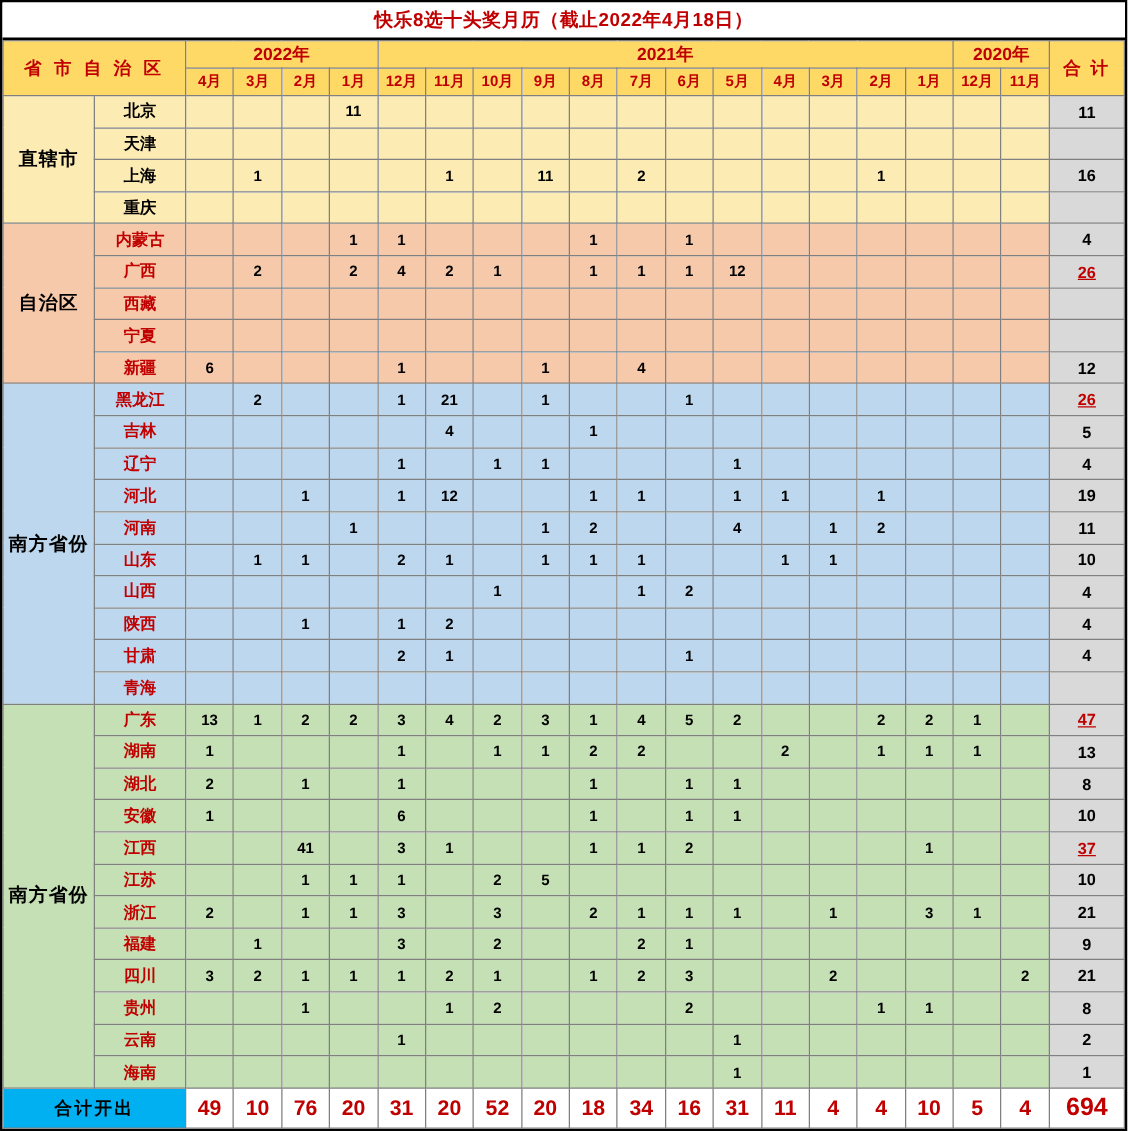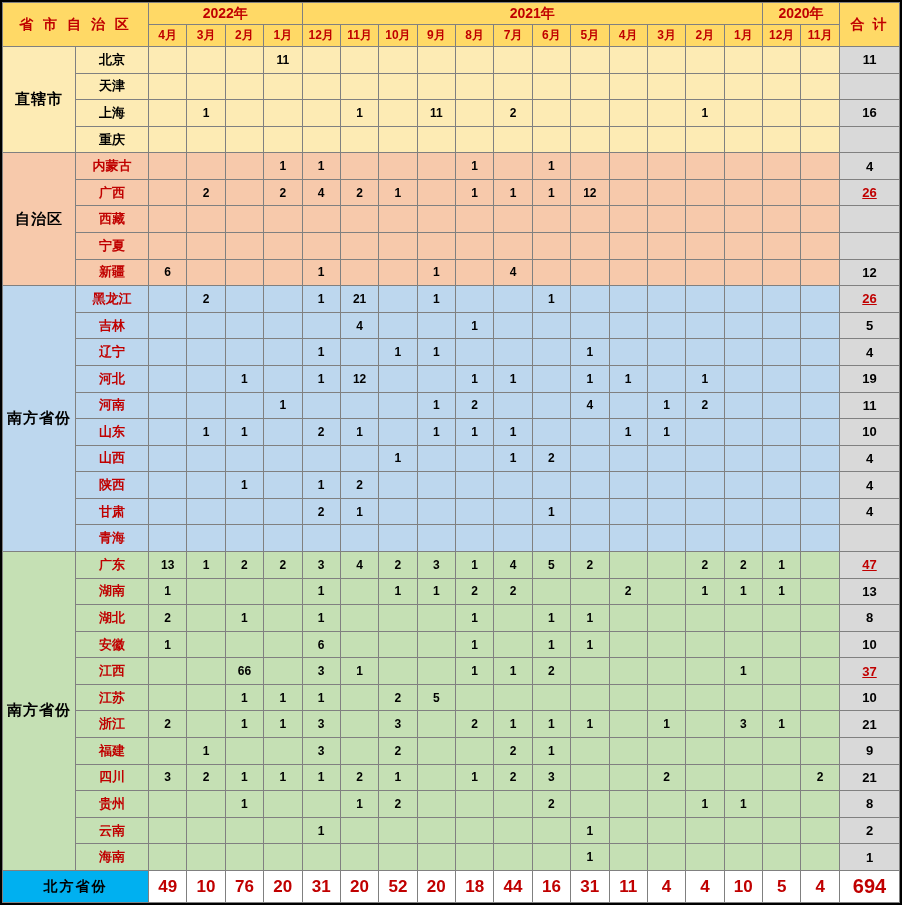--- a/index.html
+++ b/index.html
@@ -130,20 +130,21 @@
     background: #ffffff;
     color: #c00000;
     font-size: 20px;
     height: 32px;
   }
 </style>
 </head>
 <body>
 
 <div id="wrap">
+  <div class="title-bar">快乐8选十头奖月历（截止2022年4月18日）</div>
   <table>
     <thead>
         <tr>
           <th class="hdr-region" rowspan="2" colspan="2" style="width: 146px;">省 市 自 治 区</th>
           <th class="hdr-year" colspan="4">2022年</th>
           <th class="hdr-year" colspan="12">2021年</th>
           <th class="hdr-year" colspan="2">2020年</th>
           <th class="hdr-total" rowspan="2" style="width: 60px;">合 计</th>
         </tr>
         <tr>
@@ -675,21 +676,21 @@
           <td class="d d-nf" style="width: 38.4444px;"></td>
           <td class="d d-nf" style="width: 38.4444px;"></td>
           <td class="d d-nf" style="width: 38.4444px;"></td>
           <td class="d d-nf" style="width: 38.4444px;"></td>
           <td class="tot" style="width: 60px;">10</td>
         </tr>
         <tr>
           <td class="pname r-nf" style="width: 78px;">江西</td>
           <td class="d d-nf" style="width: 38.4444px;"></td>
           <td class="d d-nf" style="width: 38.4444px;"></td>
-          <td class="d d-nf" style="width: 38.4444px;">66</td>
+          <td class="d d-nf" style="width: 38.4444px;">41</td>
           <td class="d d-nf" style="width: 38.4444px;"></td>
           <td class="d d-nf" style="width: 38.4444px;">3</td>
           <td class="d d-nf" style="width: 38.4444px;">1</td>
           <td class="d d-nf" style="width: 38.4444px;"></td>
           <td class="d d-nf" style="width: 38.4444px;"></td>
           <td class="d d-nf" style="width: 38.4444px;">1</td>
           <td class="d d-nf" style="width: 38.4444px;">1</td>
           <td class="d d-nf" style="width: 38.4444px;">2</td>
           <td class="d d-nf" style="width: 38.4444px;"></td>
           <td class="d d-nf" style="width: 38.4444px;"></td>
@@ -850,31 +851,31 @@
           <td class="d d-nf" style="width: 38.4444px;"></td>
           <td class="d d-nf" style="width: 38.4444px;"></td>
           <td class="d d-nf" style="width: 38.4444px;"></td>
           <td class="d d-nf" style="width: 38.4444px;"></td>
           <td class="d d-nf" style="width: 38.4444px;"></td>
           <td class="tot" style="width: 60px;">1</td>
         </tr>
       </tbody>
     <tfoot>
         <tr>
-          <td class="sum-label" colspan="2">北方省份</td>
+          <td class="sum-label" colspan="2">合计开出</td>
           <td class="sum-cell">49</td>
           <td class="sum-cell">10</td>
           <td class="sum-cell">76</td>
           <td class="sum-cell">20</td>
           <td class="sum-cell">31</td>
           <td class="sum-cell">20</td>
           <td class="sum-cell">52</td>
           <td class="sum-cell">20</td>
           <td class="sum-cell">18</td>
-          <td class="sum-cell">44</td>
+          <td class="sum-cell">34</td>
           <td class="sum-cell">16</td>
           <td class="sum-cell">31</td>
           <td class="sum-cell">11</td>
           <td class="sum-cell">4</td>
           <td class="sum-cell">4</td>
           <td class="sum-cell">10</td>
           <td class="sum-cell">5</td>
           <td class="sum-cell">4</td>
           <td class="sum-grand">694</td>
         </tr>

